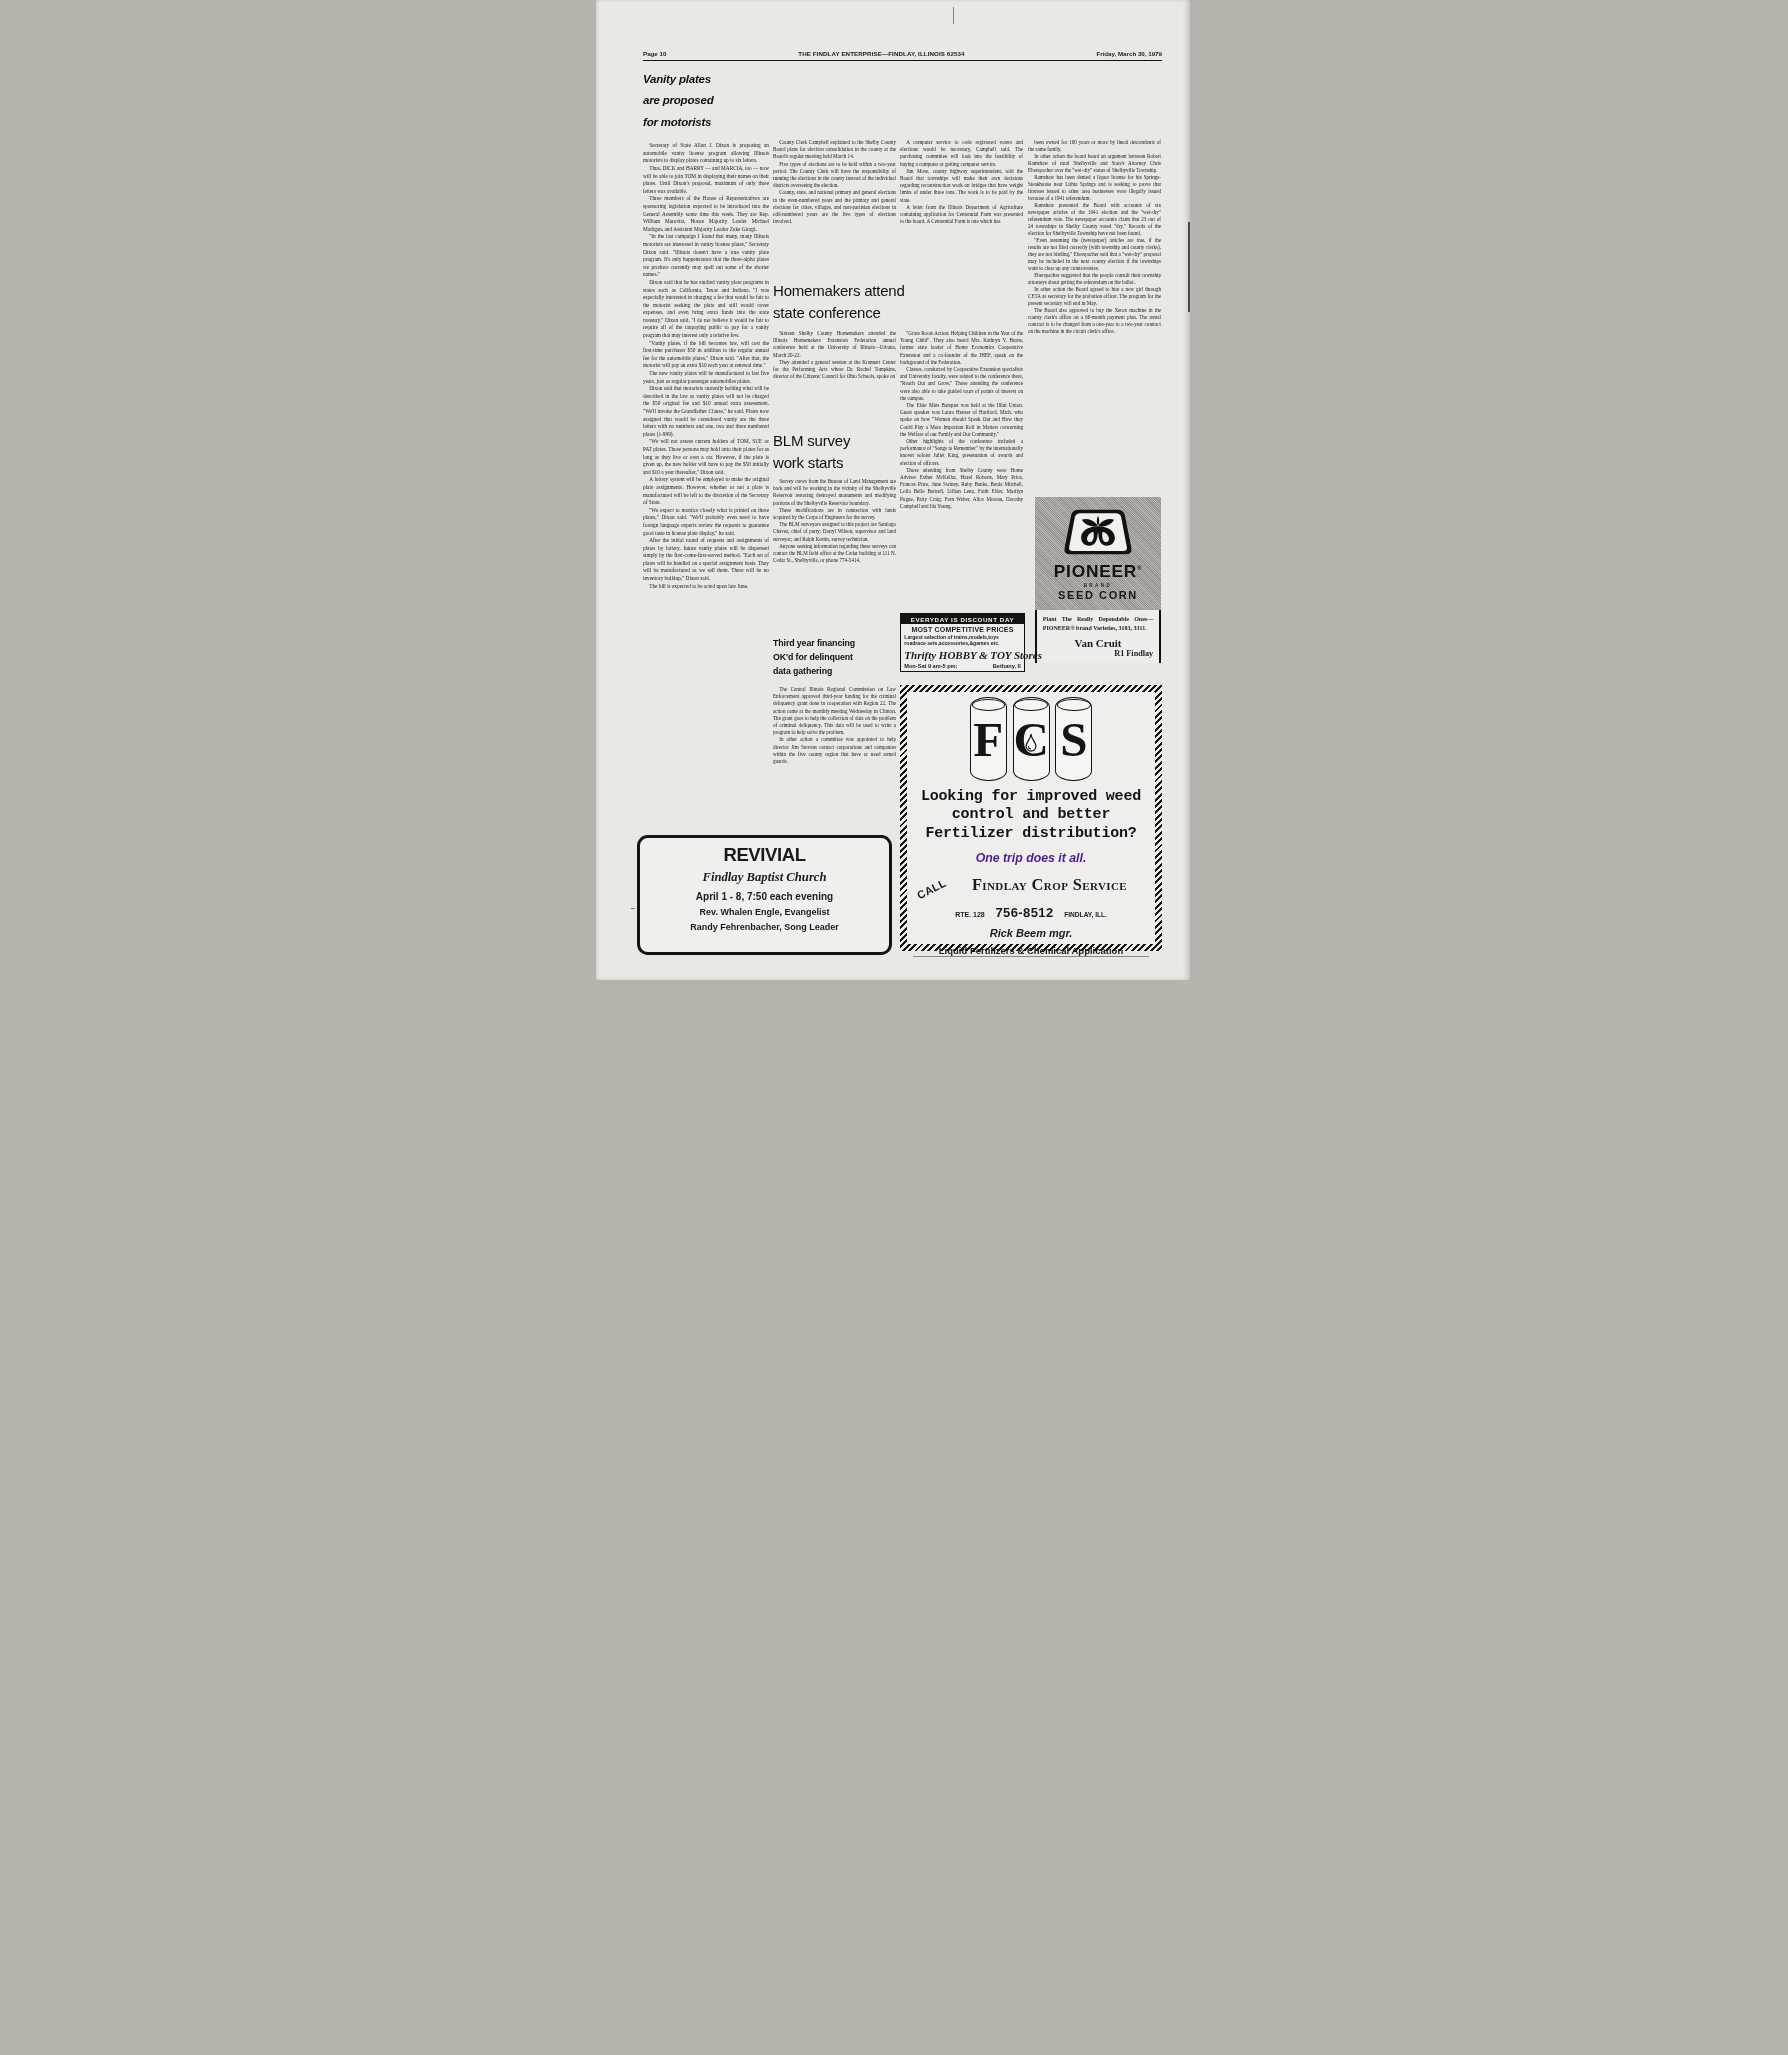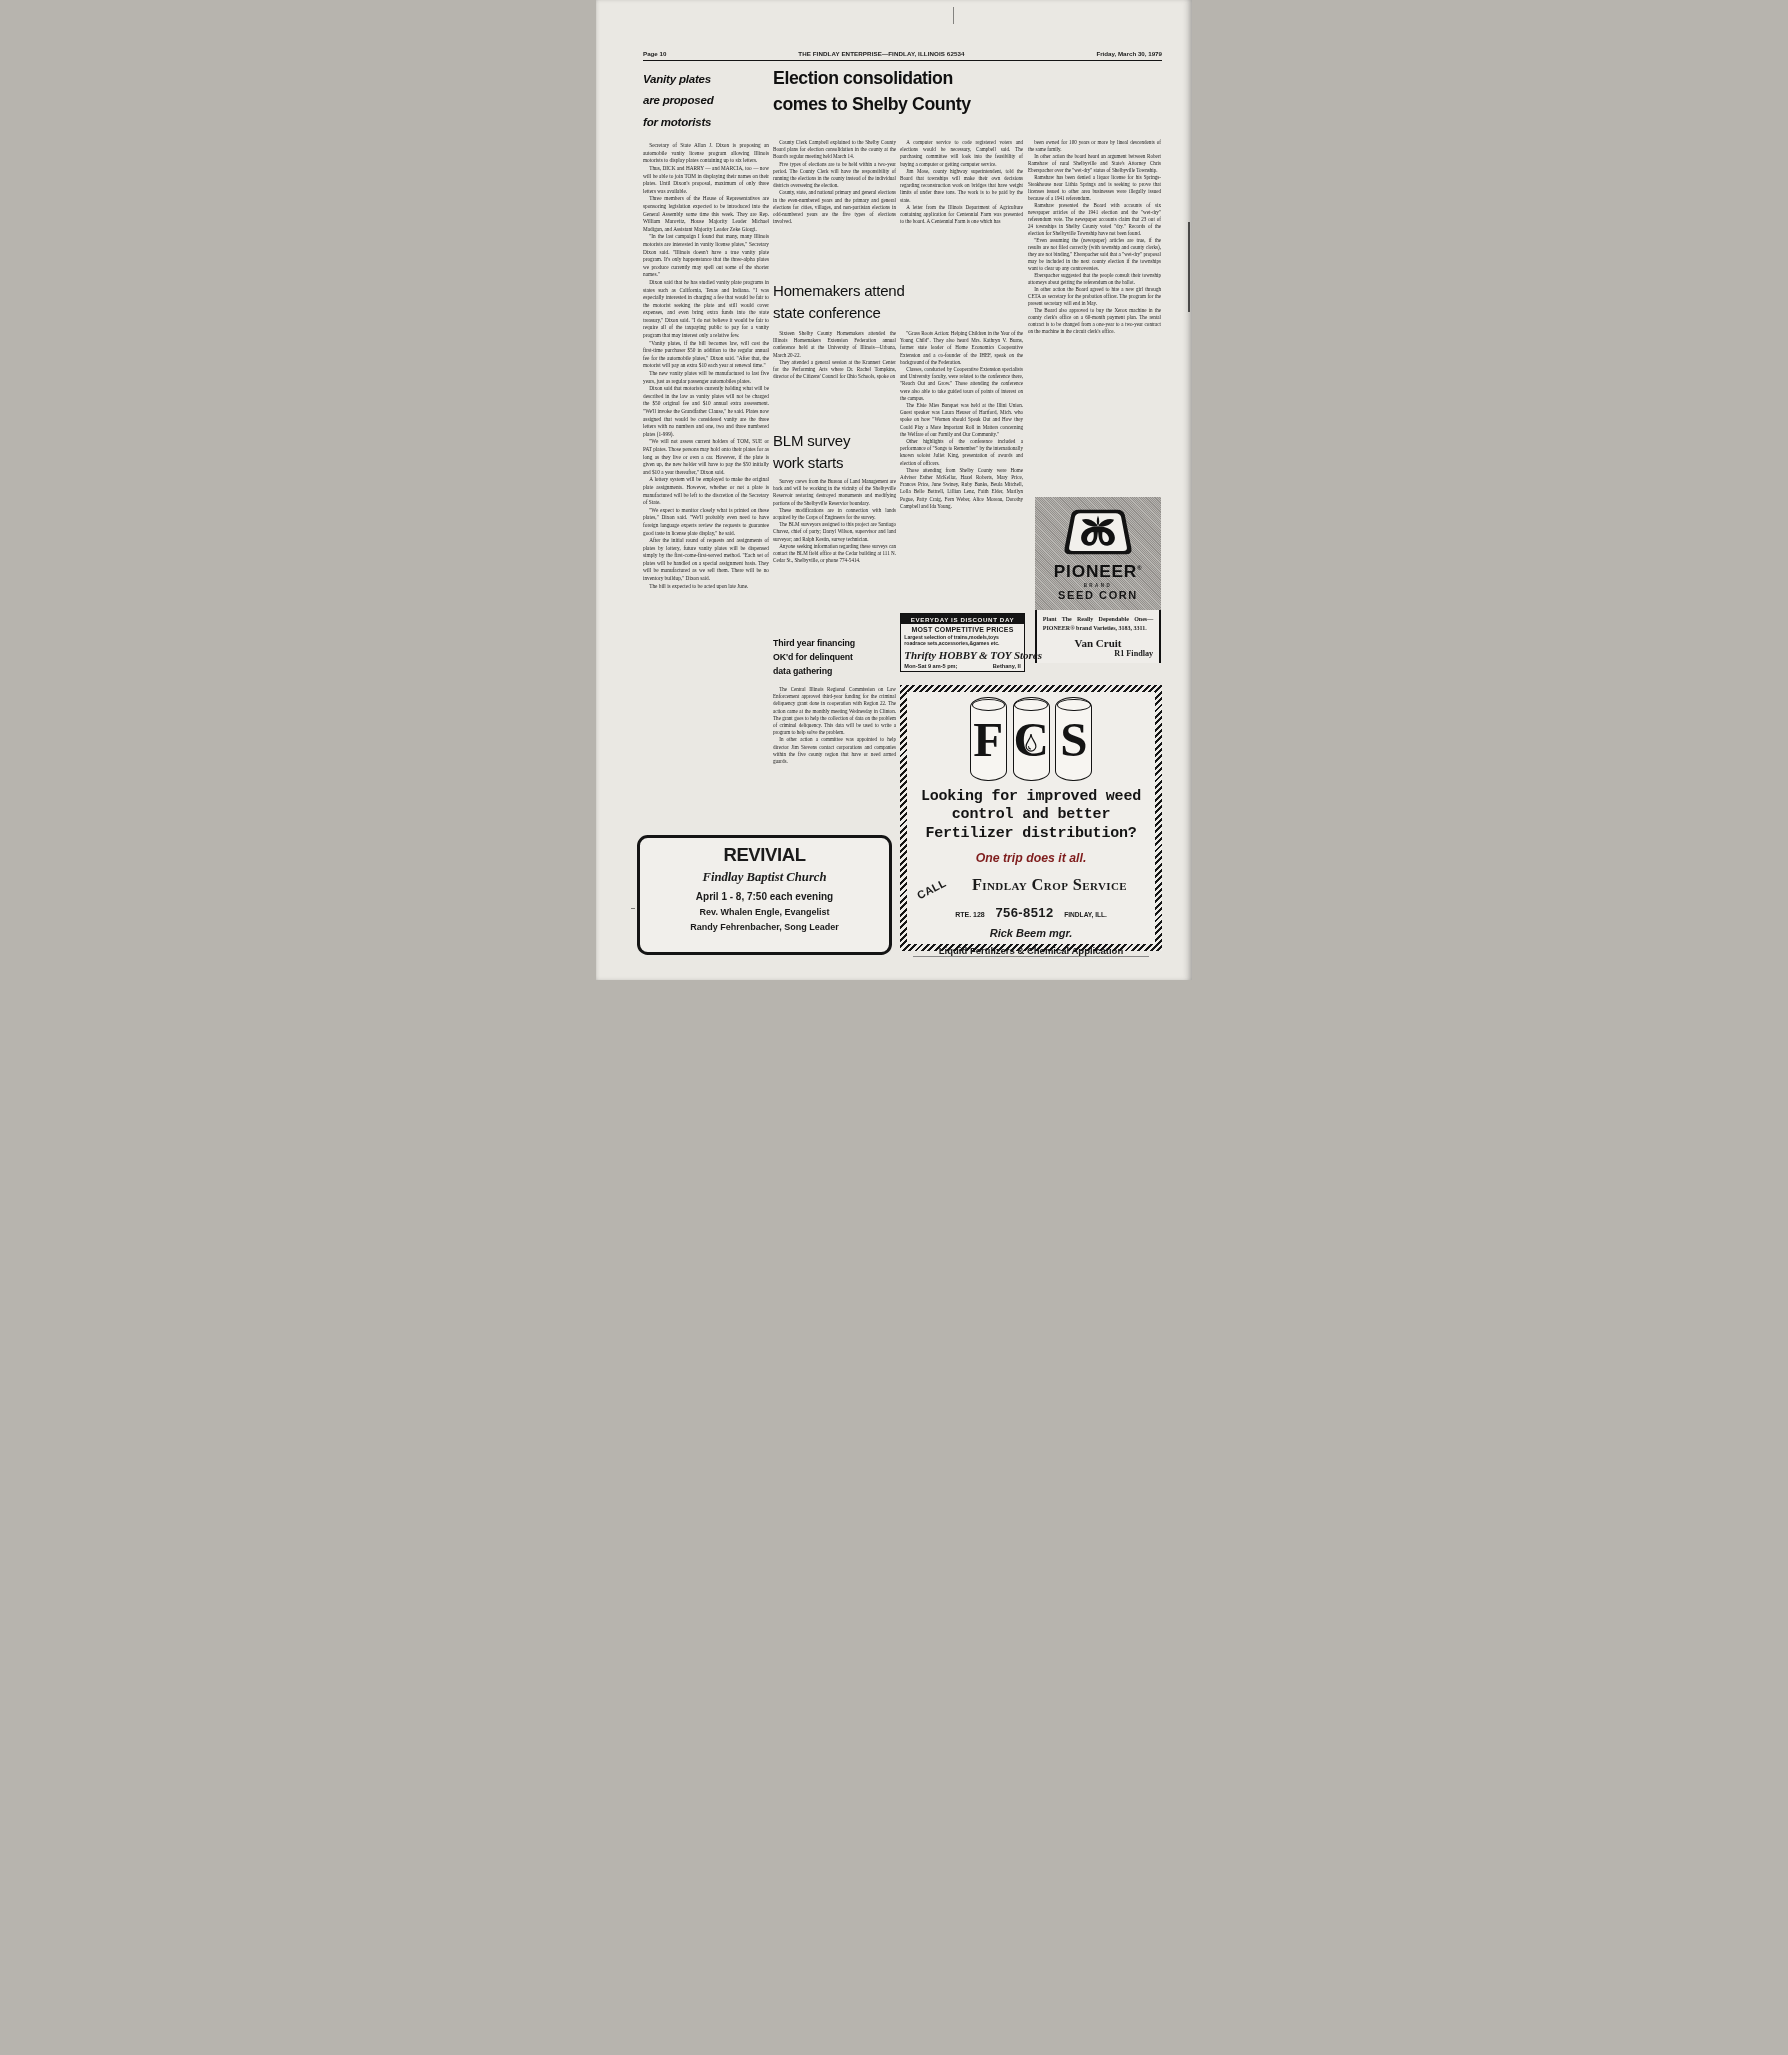--- a/index.html
+++ b/index.html
@@ -71,21 +71,21 @@
   .cyl{
     position:relative;width:35px;height:82px;border:1.6px solid #141414;border-radius:18px/10px;background:#f7f5f1;
   }
   .cyl::before{content:"";position:absolute;left:0.8px;right:0.8px;top:0.8px;height:12.3px;border:1.2px solid #141414;border-radius:50%;box-sizing:border-box;}
   .cyl-letter{
     position:absolute;left:0;right:0;top:16.4px;
     font-family:"Liberation Serif", serif;font-weight:bold;font-size:49px;line-height:49px;color:#141414;
   }
   .cyl-drop{position:absolute;left:50%;top:35px;transform:translateX(-50%);}
   .fcs-headline{font-family:Liberation Mono, monospace;font-weight:bold;font-size:15px;line-height:18.5px;letter-spacing:-0.2px;margin-top:6.6px;color:#141414;}
-  .fcs-tag{font-family:"Liberation Sans", sans-serif;font-weight:bold;font-style:italic;font-size:12.3px;margin-top:7.4px;color:#7f1d1d;}
+  .fcs-tag{font-family:"Liberation Sans", sans-serif;font-weight:bold;font-style:italic;font-size:12.3px;margin-top:7.4px;color:#4c1d95;}
   .fcs-callrow{position:relative;margin-top:10.7px;height:29px;}
   .fcs-call{position:absolute;left:2.5px;top:7.4px;transform:rotate(-27deg);font-family:"Liberation Sans", sans-serif;font-weight:bold;font-size:11px;letter-spacing:0.4px;}
   .fcs-company{position:absolute;left:37px;right:0;top:0;font-family:"Liberation Serif", serif;font-weight:bold;font-size:16.4px;letter-spacing:0.4px;white-space:nowrap;}
   .fcs-phonerow{display:flex;justify-content:center;align-items:baseline;gap:10.7px;margin-top:0.8px;}
   .fcs-rte{font-family:"Liberation Sans", sans-serif;font-weight:bold;font-size:7px;}
   .fcs-phone{font-family:"Liberation Sans", sans-serif;font-weight:bold;font-size:13px;letter-spacing:0.4px;}
   .fcs-city{font-family:"Liberation Sans", sans-serif;font-weight:bold;font-size:6.6px;}
   .fcs-mgr{font-family:"Liberation Sans", sans-serif;font-weight:bold;font-style:italic;font-size:11px;margin-top:6.6px;}
   .fcs-footer{font-family:"Liberation Sans", sans-serif;font-weight:bold;font-size:9.5px;margin-top:6.6px;border-bottom:0.8px solid #888;}
   
@@ -127,24 +127,20 @@
       <p>The new vanity plates will be manufactured to last five years, just as regular passenger automobiles plates.</p>
       <p>Dixon said that motorists currently holding what will be described in the law as vanity plates will not be charged the $50 original fee and $10 annual extra assessment. "We'll invoke the Grandfather Clause," he said. Plates now assigned that would be considered vanity are the three letters with no numbers and one, two and three numbered plates (1-999).</p>
       <p>"We will not assess current holders of TOM, SUE or PAT plates. Those persons may hold onto their plates for as long as they live or own a car. However, if the plate is given up, the new holder will have to pay the $50 initially and $10 a year thereafter," Dixon said.</p>
       <p>A lottery system will be employed to make the original plate assignments. However, whether or not a plate is manufactured will be left to the discretion of the Secretary of State.</p>
       <p>"We expect to monitor closely what is printed on these plates," Dixon said. "We'll probably even need to have foreign language experts review the requests to guarantee good taste in license plate display," he said.</p>
       <p>After the initial round of requests and assignments of plates by lottery, future vanity plates will be dispensed simply by the first-come-first-served method. "Each set of plates will be handled on a special assignment basis. They will be manufactured as we sell them. There will be no inventory buildup," Dixon said.</p>
       <p>The bill is expected to be acted upon late June.</p>
     </div>
   </div>
 
-  <h1 class="election-head abs" style="left:177px;top:65px;width:312px;">
-    <span>Election consolidation</span><br>
-    <span>comes to Shelby County</span>
-  </h1>
 
   <div class="abs body-text news-body" style="left:177px;top:139px;width:123px;">
     <p>County Clerk Campbell explained to the Shelby County Board plans for election consolidation in the county at the Board's regular meeting held March 14.</p>
     <p>Five types of elections are to be held within a two-year period. The County Clerk will have the responsibility of running the elections in the county instead of the individual districts overseeing the election.</p>
     <p>County, state, and national primary and general elections in the even-numbered years and the primary and general elections for cities, villages, and non-partisian elections in odd-numbered years are the five types of elections involved.</p>
   </div>
   <div class="abs body-text news-body" style="left:304px;top:139px;width:123px;">
     <p>A computer service to code registered voters and elections would be necessary, Campbell said. The purchasing committee will look into the feasibility of buying a computer or getting computer service.</p>
     <p>Jim Mose, county highway superintendent, told the Board that townships will make their own decisions regarding reconstruction work on bridges that have weight limits of under three tons. The work is to be paid by the state.</p>
     <p>A letter from the Illinois Department of Agriculture containing application for Centennial Farm was presented to the board. A Centennial Farm is one which has</p>

